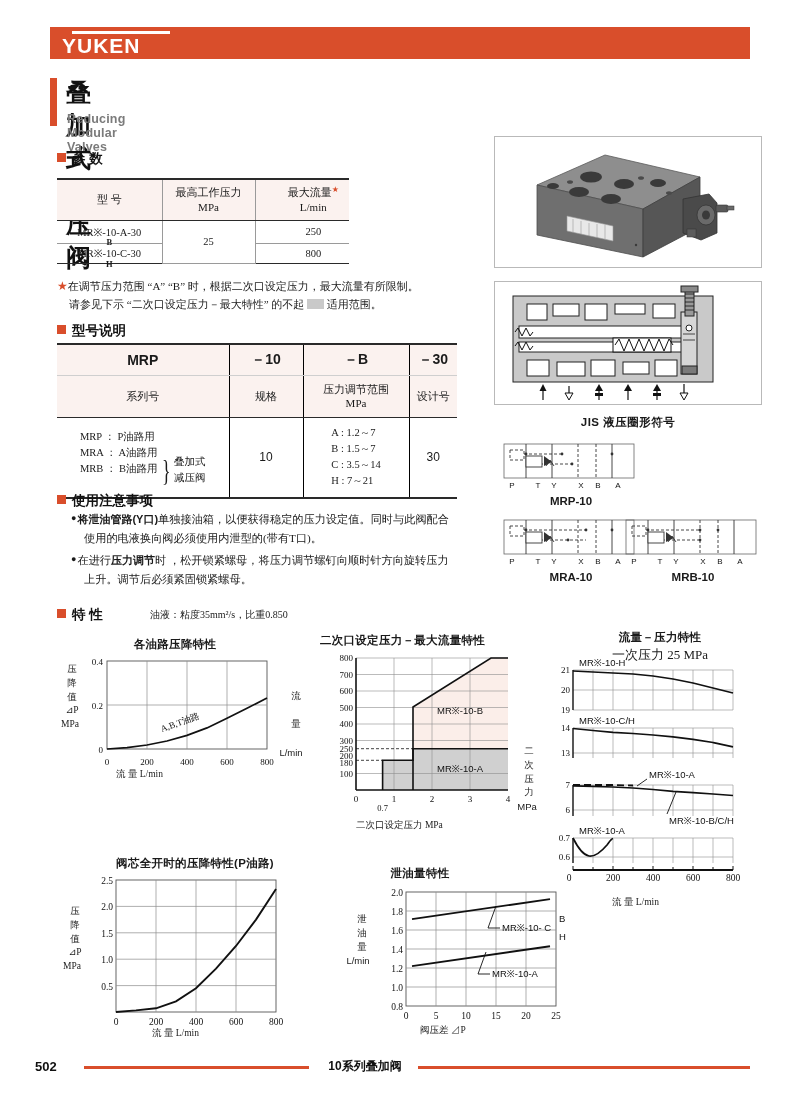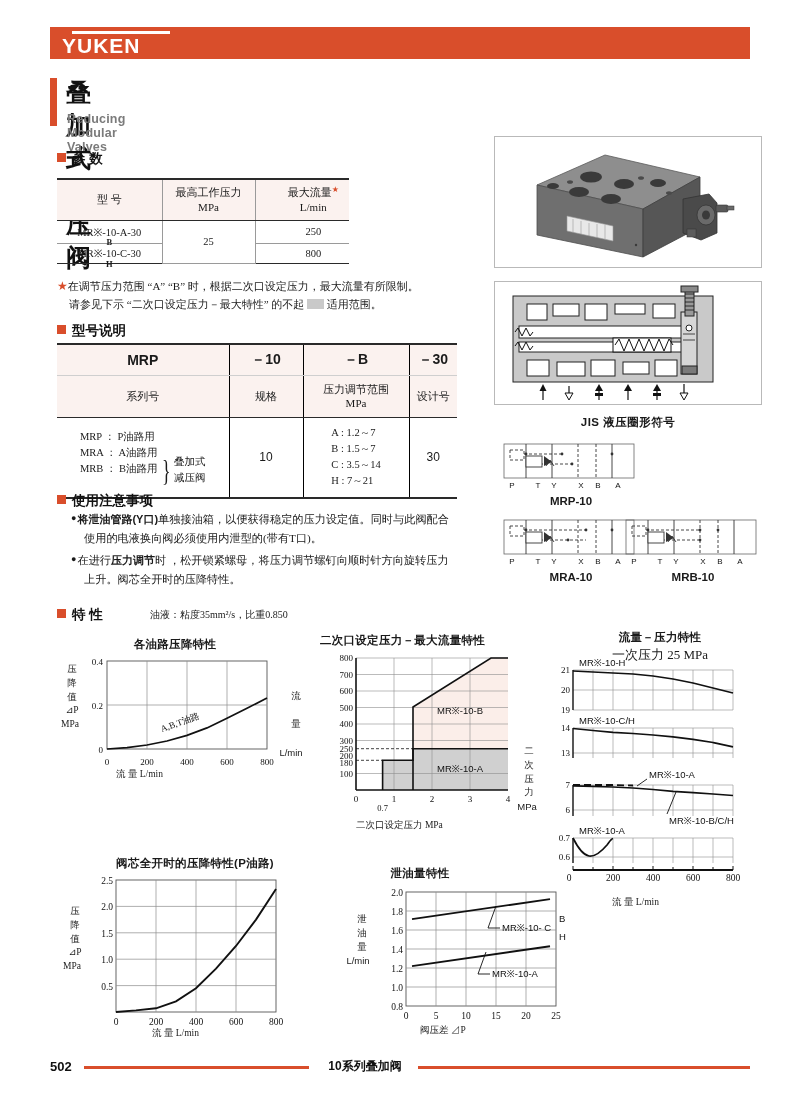--- a/index.html
+++ b/index.html
@@ -153,21 +153,21 @@
   }
   .vstack {
     position:absolute; font-size:9.5px; line-height:1.45; text-align:center;
     font-family:"Liberation Serif", serif; width:20px;
   }
   .oil-cond {
     position:absolute; left:150px; top:608px; font-size:10px;
     font-family:"Liberation Serif", serif;
   }
   .f-num {
-    position:absolute; left:50px; top:1059px; font-size:13px; font-weight:bold; color:#111;
+    position:absolute; left:35px; top:1059px; font-size:13px; font-weight:bold; color:#111;
   }
   .f-line-l {
     position:absolute; left:84px; top:1066px; width:225px; height:2.5px; background:#D94E2B;
   }
   .f-line-r {
     position:absolute; left:418px; top:1066px; width:332px; height:2.5px; background:#D94E2B;
   }
   .f-txt {
     position:absolute; left:315px; top:1058px; width:100px; text-align:center;
     font-size:12px; font-weight:bold; color:#111;
@@ -288,21 +288,21 @@
     <span class="sq"></span><span>使用注意事项</span>
   </div>
 
   <div class="notes">
     <p>
       <span class="bullet">●</span><b>将泄油管路(Y口)</b><span>单独接油箱，以便获得稳定的压力设定值。同时与此阀配合</span>
       <span class="ind">使用的电液换向阀必须使用内泄型的(带有T口)。</span>
     </p>
     <p>
       <span class="bullet">●</span><span>在进行</span><b>压力调节</b><span>时 ，松开锁紧螺母，将压力调节螺钉向顺时针方向旋转压力</span>
-      <span class="ind">上升。阀芯全开时的压降特性。</span>
+      <span class="ind">上升。调节后必须紧固锁紧螺母。</span>
     </p>
   </div>
 
   <div class="photo-frame">
     <svg width="266" height="130" viewBox="0 0 266 130">
       <rect width="266" height="130" fill="#ffffff"></rect>
 
       <g>
 
         <polygon points="42,48 110,18 205,40 148,72" fill="#8e8e8e" stroke="#5a5a5a" stroke-width="0.8"></polygon>

